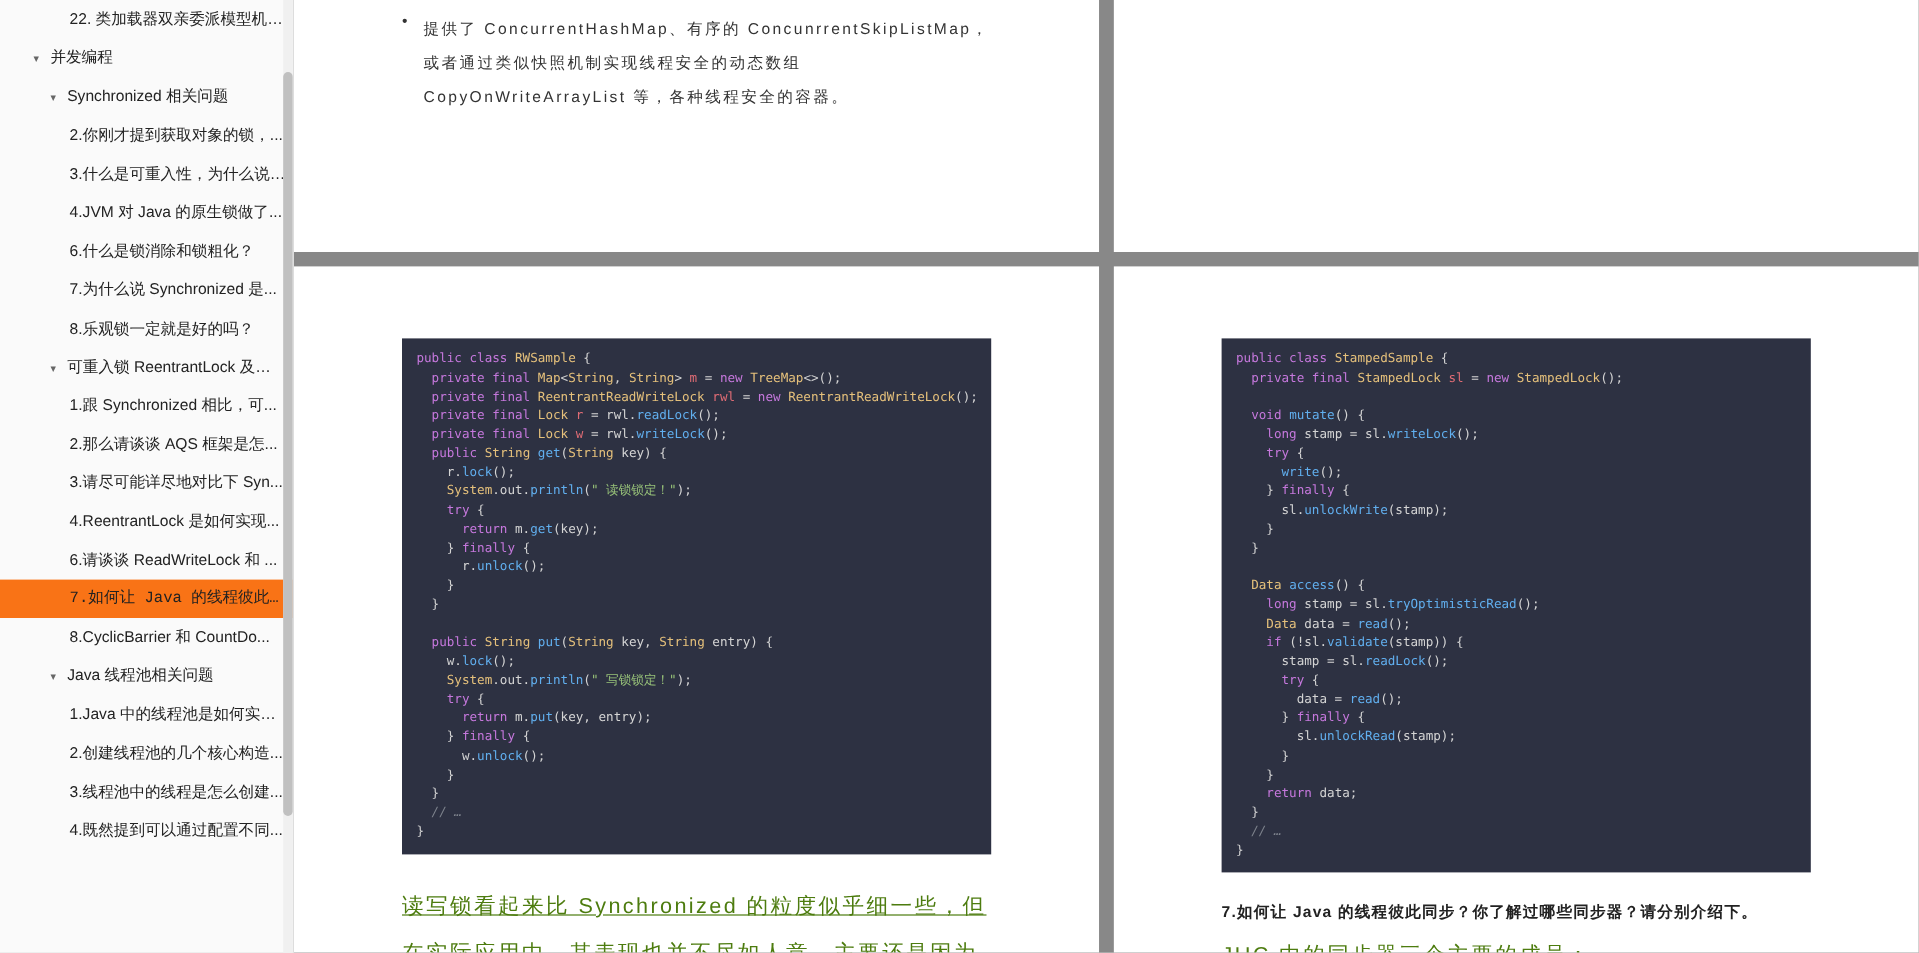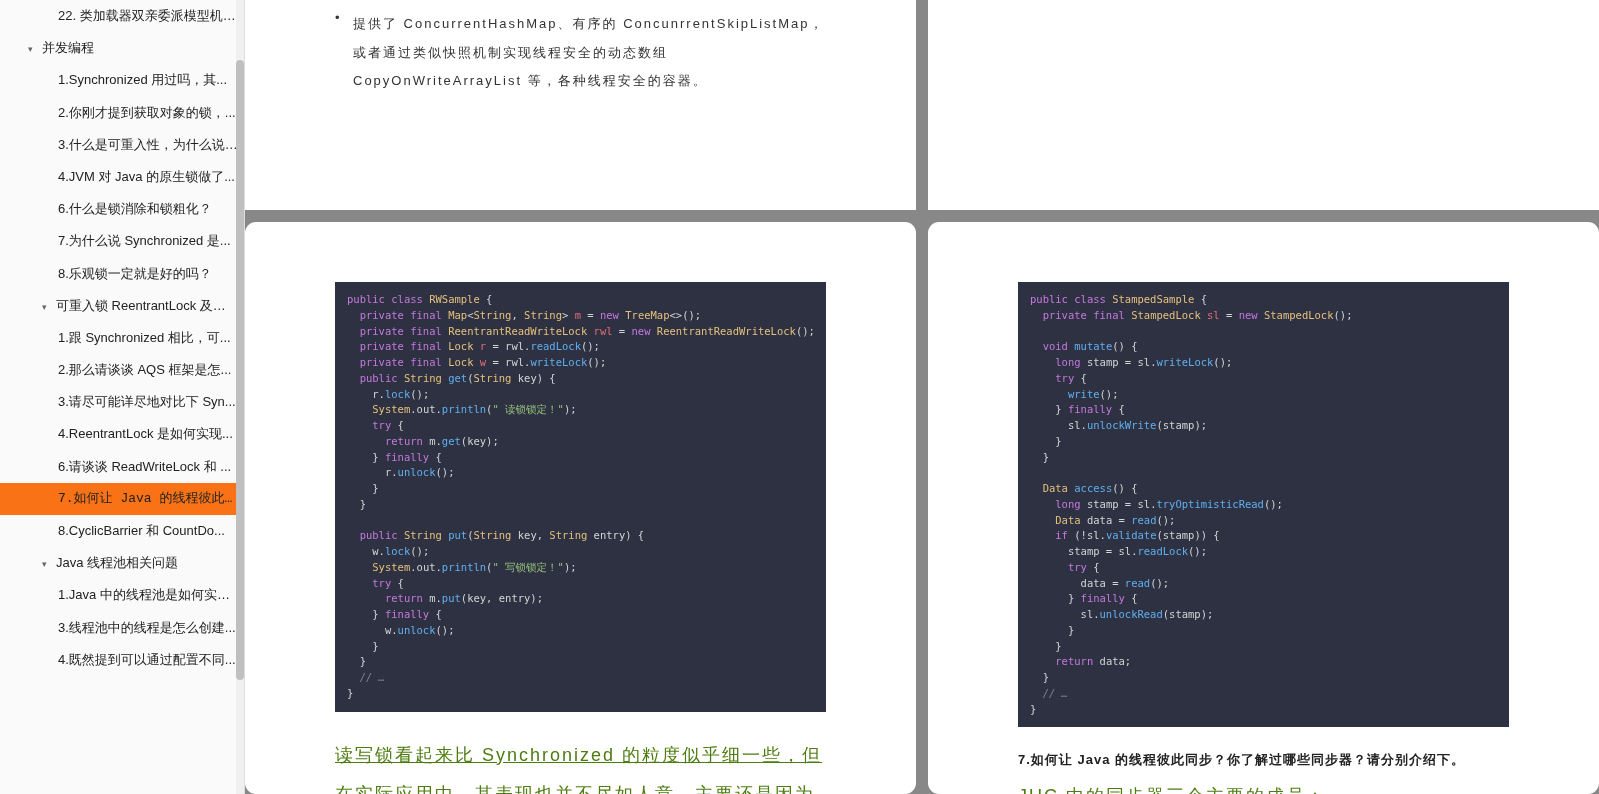--- a/index.html
+++ b/index.html
@@ -64,21 +64,20 @@
     flex: 1;
     overflow: hidden;
   }
   .page-top {
     padding-top: 0;
     flex: 0 0 auto;
     height: 210px;
   }
   .page-bottom {
     padding-top: 60px;
-    border-radius: 11px;
   }
   .doc-bullet {
     display: flex;
     margin: 10px 0 20px 0;
     font-size: 13px;
     color: #333;
   }
   .doc-bullet .marker {
     width: 18px;
     flex-shrink: 0;
@@ -137,37 +136,38 @@
     border-radius: 4px;
   }
 </style>
 </head>
 <body>
 
 <div class="sidebar">
   <div id="toc-container">
       <div class="toc-item toc-l3"><span>22. 类加载器双亲委派模型机制？</span></div>
       <div class="toc-item toc-l1"><span class="toc-expander">▾</span><span>并发编程</span></div>
-      <div class="toc-item toc-l3"><span>1.Synchronized 用过吗，其...</span></div>
+      <div class="toc-item toc-l2"><span class="toc-expander">▾</span><span>Synchronized 相关问题</span></div>
       <div class="toc-item toc-l3"><span>2.你刚才提到获取对象的锁，...</span></div>
       <div class="toc-item toc-l3"><span>3.什么是可重入性，为什么说 ...</span></div>
       <div class="toc-item toc-l3"><span>4.JVM 对 Java 的原生锁做了...</span></div>
       <div class="toc-item toc-l3"><span>6.什么是锁消除和锁粗化？</span></div>
       <div class="toc-item toc-l3"><span>7.为什么说 Synchronized 是...</span></div>
       <div class="toc-item toc-l3"><span>8.乐观锁一定就是好的吗？</span></div>
       <div class="toc-item toc-l2"><span class="toc-expander">▾</span><span>可重入锁 ReentrantLock 及其他...</span></div>
       <div class="toc-item toc-l3"><span>1.跟 Synchronized 相比，可...</span></div>
       <div class="toc-item toc-l3"><span>2.那么请谈谈 AQS 框架是怎...</span></div>
       <div class="toc-item toc-l3"><span>3.请尽可能详尽地对比下 Syn...</span></div>
       <div class="toc-item toc-l3"><span>4.ReentrantLock 是如何实现...</span></div>
       <div class="toc-item toc-l3"><span>6.请谈谈 ReadWriteLock 和 ...</span></div>
       <div class="toc-item toc-l3 active"><span>7.如何让 Java 的线程彼此同...</span></div>
       <div class="toc-item toc-l3"><span>8.CyclicBarrier 和 CountDo...</span></div>
       <div class="toc-item toc-l2"><span class="toc-expander">▾</span><span>Java 线程池相关问题</span></div>
       <div class="toc-item toc-l3"><span>1.Java 中的线程池是如何实现...</span></div>
+      <div class="toc-item toc-l3"><span>2.创建线程池的几个核心构造...</span></div>
       <div class="toc-item toc-l3"><span>3.线程池中的线程是怎么创建...</span></div>
       <div class="toc-item toc-l3"><span>4.既然提到可以通过配置不同...</span></div>
     </div>
   <div class="scroller-track">
     <div class="scroller-thumb"></div>
   </div>
 </div>
 
 <div class="content">
 

